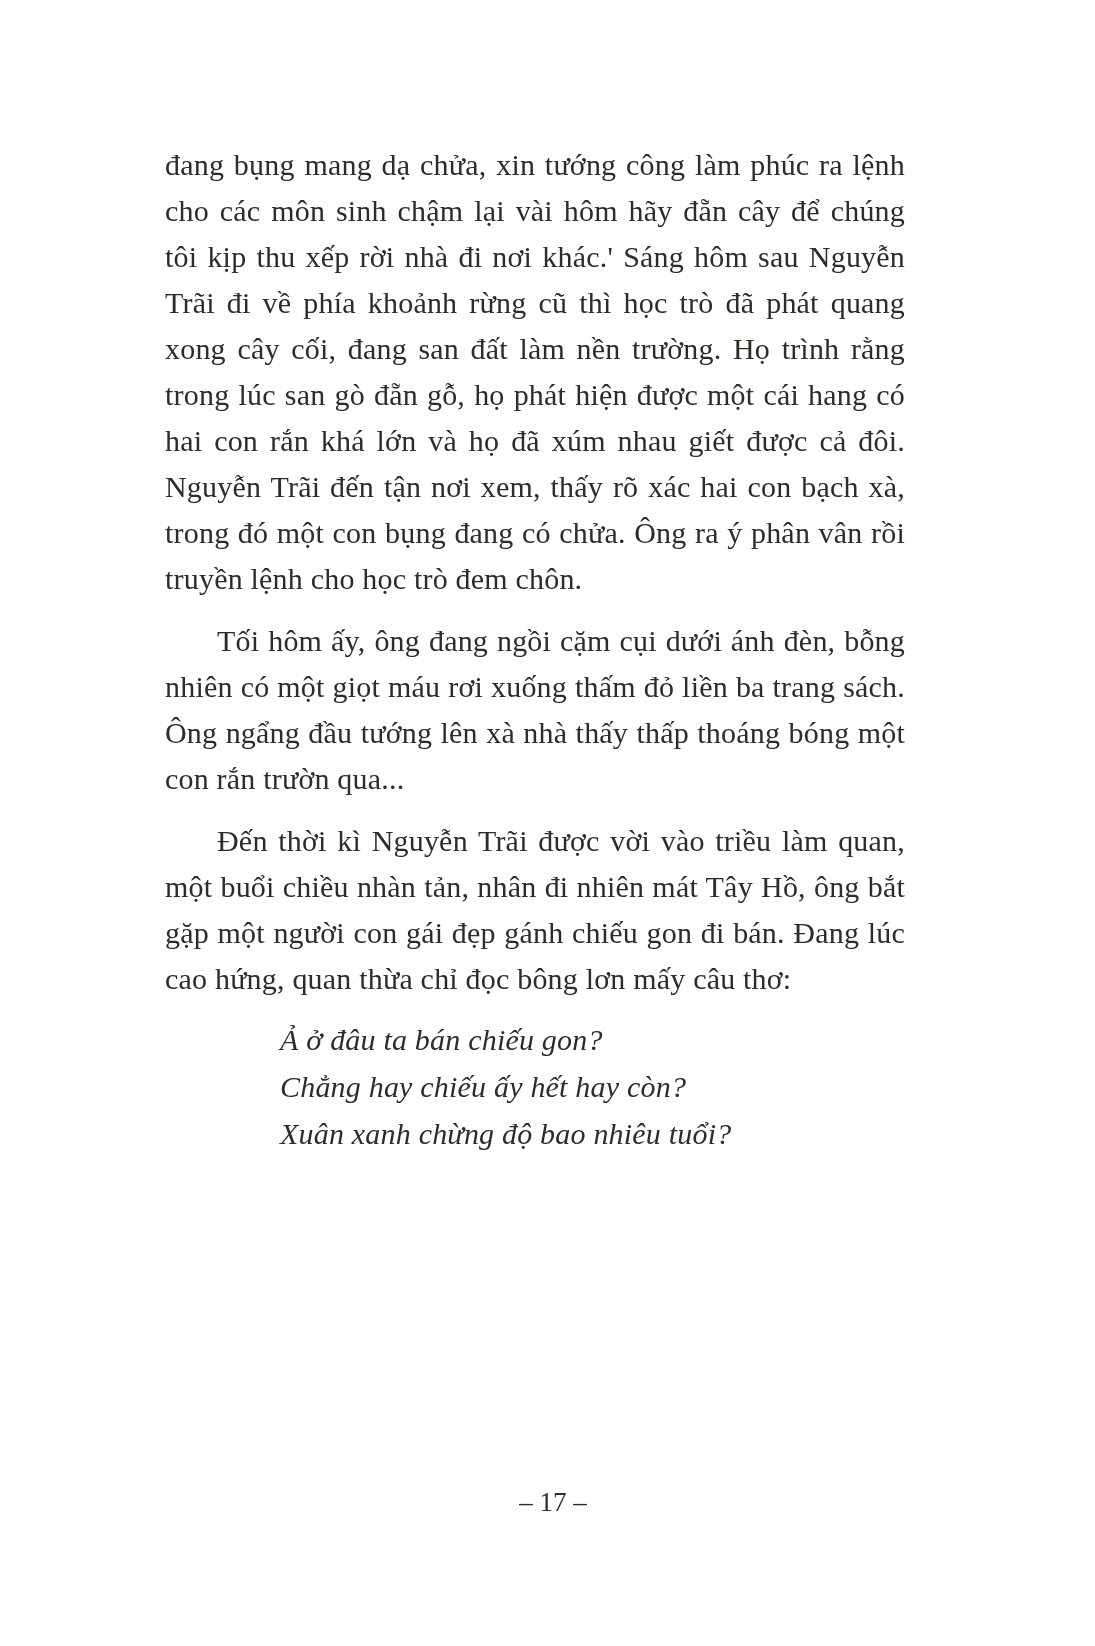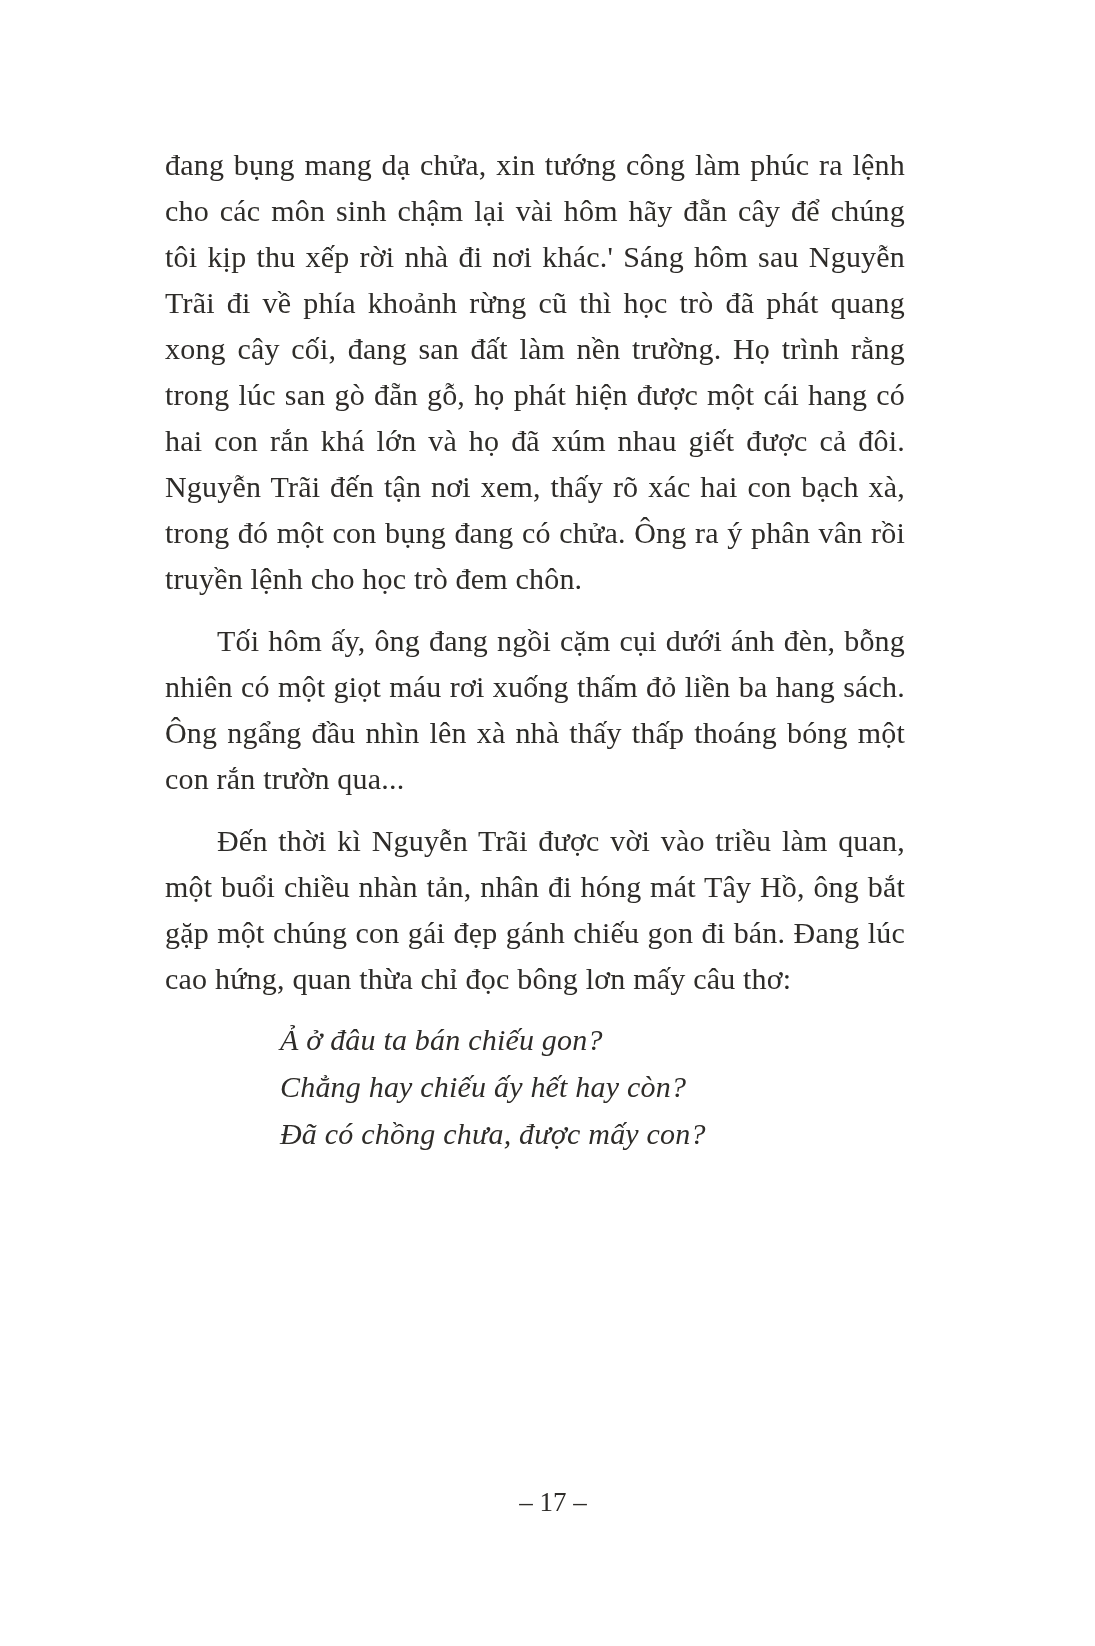--- a/index.html
+++ b/index.html
@@ -63,26 +63,26 @@
     color: #2e2c29;
   }
 </style>
 </head>
 <body>
 
 <div class="page">
 
   <p class="para no-indent">đang bụng mang dạ chửa, xin tướng công làm phúc ra lệnh cho các môn sinh chậm lại vài hôm hãy đẵn cây để chúng tôi kịp thu xếp rời nhà đi nơi khác.' Sáng hôm sau Nguyễn Trãi đi về phía khoảnh rừng cũ thì học trò đã phát quang xong cây cối, đang san đất làm nền trường. Họ trình rằng trong lúc san gò đẵn gỗ, họ phát hiện được một cái hang có hai con rắn khá lớn và họ đã xúm nhau giết được cả đôi. Nguyễn Trãi đến tận nơi xem, thấy rõ xác hai con bạch xà, trong đó một con bụng đang có chửa. Ông ra ý phân vân rồi truyền lệnh cho học trò đem chôn.</p>
 
-  <p class="para indent">Tối hôm ấy, ông đang ngồi cặm cụi dưới ánh đèn, bỗng nhiên có một giọt máu rơi xuống thấm đỏ liền ba hang sách. Ông ngẩng đầu nhìn lên xà nhà thấy thấp thoáng bóng một con rắn trườn qua...</p>
+  <p class="para indent">Tối hôm ấy, ông đang ngồi cặm cụi dưới ánh đèn, bỗng nhiên có một giọt máu rơi xuống thấm đỏ liền ba trang sách. Ông ngẩng đầu tướng lên xà nhà thấy thấp thoáng bóng một con rắn trườn qua...</p>
 
-  <p class="para indent">Đến thời kì Nguyễn Trãi được vời vào triều làm quan, một buổi chiều nhàn tản, nhân đi hóng mát Tây Hồ, ông bắt gặp một chúng con gái đẹp gánh chiếu gon đi bán. Đang lúc cao hứng, quan thừa chỉ đọc bông lơn mấy câu thơ:</p>
+  <p class="para indent">Đến thời kì Nguyễn Trãi được vời vào triều làm quan, một buổi chiều nhàn tản, nhân đi nhiên mát Tây Hồ, ông bắt gặp một người con gái đẹp gánh chiếu gon đi bán. Đang lúc cao hứng, quan thừa chỉ đọc bông lơn mấy câu thơ:</p>
 
   <div class="poem">
     <div class="poem-line">Ả ở đâu ta bán chiếu gon?</div>
     <div class="poem-line">Chẳng hay chiếu ấy hết hay còn?</div>
-    <div class="poem-line">Đã có chồng chưa, được mấy con?</div>
+    <div class="poem-line">Xuân xanh chừng độ bao nhiêu tuổi?</div>
   </div>
 
 
   <div class="page-number">– 17 –</div>
 
 </div>
 
 </body></html>

